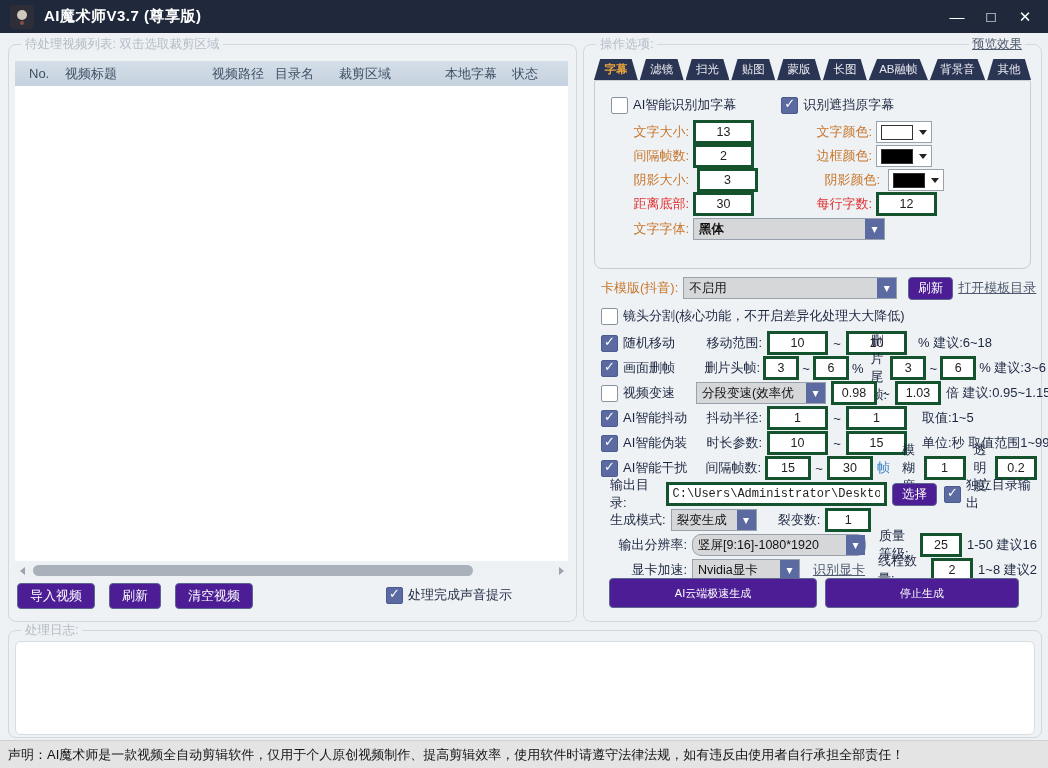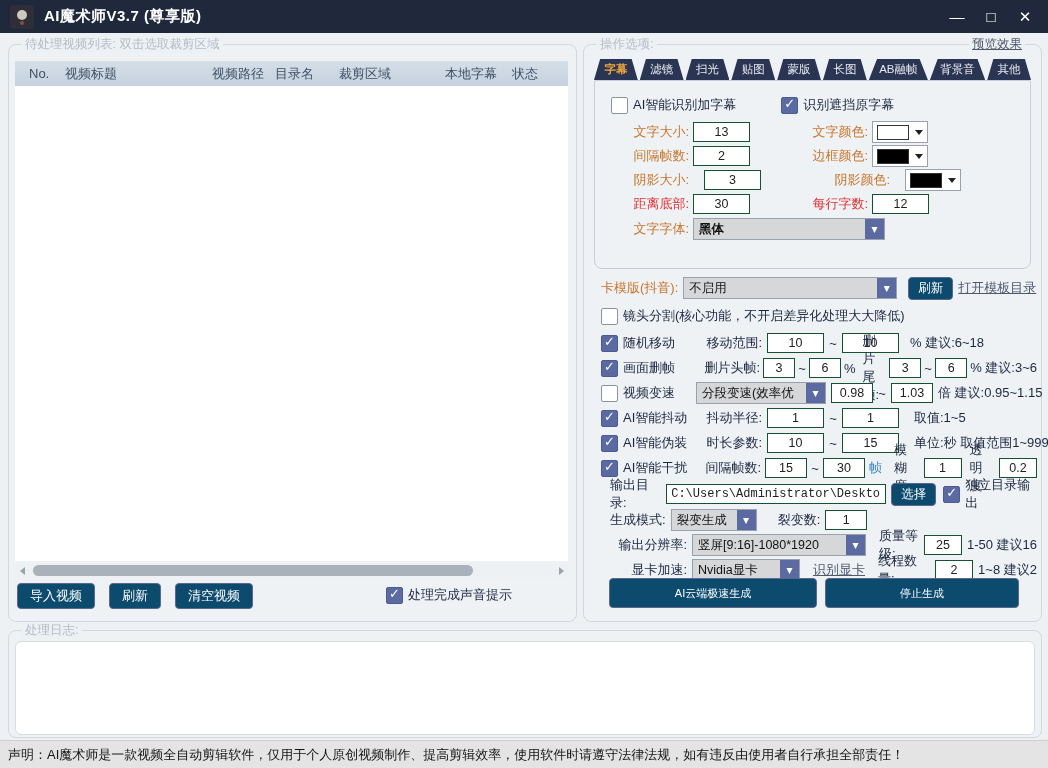--- a/index.html
+++ b/index.html
@@ -18,29 +18,29 @@
   
   .thead{left:6px;top:16px;width:553px;height:25px;background:linear-gradient(#d5dfe9,#c5d1de);display:flex;align-items:center;color:#3f5064;font-size:13px;}
   .th{overflow:hidden;white-space:nowrap;}
   .listarea{left:6px;top:41px;width:553px;height:475px;background:#ffffff;}
   .hscroll{left:6px;top:518px;width:553px;height:15px;background:#eef1f4;display:flex;align-items:center;}
   .sarrow{width:14px;height:15px;display:flex;align-items:center;justify-content:center;}
   .tri-l{width:0;height:0;border-top:4px solid transparent;border-bottom:4px solid transparent;border-right:5px solid #9aa3ad;}
   .tri-r{width:0;height:0;border-top:4px solid transparent;border-bottom:4px solid transparent;border-left:5px solid #9aa3ad;}
   .sthumb{width:440px;height:11px;background:#a9b1bb;border-radius:6px;margin-left:4px;}
   
-  .btn{background:#0c4a6e;border:1px solid #5d668f;border-radius:4px;color:#fff;font-size:13px;height:24px;display:inline-flex;align-items:center;justify-content:center;padding:0 12px;cursor:pointer;white-space:nowrap;text-align:right;}
+  .btn{background:#4c1d95;border:1px solid #5d668f;border-radius:4px;color:#fff;font-size:13px;height:24px;display:inline-flex;align-items:center;justify-content:center;padding:0 12px;cursor:pointer;white-space:nowrap;text-align:right;}
   .btn.small{height:21px;padding:0 9px;font-size:12.5px;}
   .btn.big{height:28px;font-size:11px;}
   
   .cb{width:15px;height:15px;border:1px solid #8a93a0;background:#fff;border-radius:2px;display:inline-block;position:relative;flex:none;cursor:pointer;}
   .cb.on{background:#5b6ba2;border-color:#4c5c93;}
   .cb.on::after{content:"✓";position:absolute;left:2px;top:-2px;color:#fff;font-size:13px;font-weight:bold;}
   
-  .inp{height:18px;border:1px solid #14532d;background:#fff;font-size:12.5px;text-align:center;color:#222;font-family:"Liberation Sans","DejaVu Sans",sans-serif;padding:0;}
+  .inp{height:18px;border:3px solid #14532d;background:#fff;font-size:12.5px;text-align:center;color:#222;font-family:"Liberation Sans","DejaVu Sans",sans-serif;padding:0;}
   .inp.path{text-align:left;font-family:"Liberation Mono","DejaVu Sans Mono",monospace;font-size:12px;padding:0 4px;}
   .sel{display:inline-flex;align-items:stretch;border:1px solid #98a1ac;background:#d6d7d9;height:20px;flex:none;cursor:pointer;}
   .sel .txt{padding:0 5px;font-size:12.5px;color:#111;white-space:nowrap;overflow:hidden;display:flex;align-items:center;}
   .sel .arr{width:19px;background:#5b6ba2;color:#fff;display:flex;align-items:center;justify-content:center;flex:none;}
   .sel .arr::after{content:"▾";font-size:12px;line-height:1;}
   .colorsel{display:inline-flex;align-items:center;border:1px solid #98a1ac;background:#fff;height:20px;padding:0 4px;gap:6px;cursor:pointer;}
   .swatch{width:30px;height:13px;border:1px solid #333;}
   .dn{width:0;height:0;border-left:4px solid transparent;border-right:4px solid transparent;border-top:5px solid #222;}
   
   .tabs{left:10px;top:14px;width:437px;height:21px;display:flex;gap:2px;}
@@ -149,21 +149,21 @@
     </div>
     <div class="srow" style="top:65px;gap:4px;">
       <span class="lbl-o lab78">间隔帧数:</span>
       <input class="inp w55" value="2" style="">
       <span class="lbl-o lab78" style="margin-left:36px;">边框颜色:</span>
       <span class="colorsel">
           <span class="swatch" style="background: rgb(0, 0, 0);"></span>
           <span class="dn"></span>
         </span>
     </div>
-    <div class="srow" style="top:89px;gap:15px;">
+    <div class="srow" style="top:89px;gap:8px;">
       <span class="lbl-o lab78">阴影大小:</span>
       <input class="inp w55" value="3" style="">
       <span class="lbl-o lab78" style="margin-left:36px;">阴影颜色:</span>
       <span class="colorsel">
           <span class="swatch" style="background: rgb(0, 0, 0);"></span>
           <span class="dn"></span>
         </span>
     </div>
     <div class="srow" style="top:113px;gap:4px;">
       <span class="lbl-r lab78">距离底部:</span>
@@ -280,21 +280,21 @@
     <span class="sel" style="width:84px;">
         <span class="txt" style="flex:1;">裂变生成</span>
         <span class="arr"></span>
       </span>
     <span class="lbl-d" style="margin-left:16px;">裂变数:</span>
     <input class="inp w40" value="1" style="">
   </div>
 
   <div class="prow" style="top:490px;">
     <span class="lbl-d lab86">输出分辨率:</span>
-    <span class="sel" style="width:172px;">
+    <span class="sel" style="width:172px;border-radius:9px;">
         <span class="txt" style="flex:1;">竖屏[9:16]-1080*1920</span>
         <span class="arr"></span>
       </span>
     <span class="lbl-d" style="margin-left:8px;">质量等级:</span>
     <input class="inp w36" value="25" style="">
     <span class="hint lbl-d">1-50 建议16</span>
   </div>
 
   <div class="prow" style="top:515px;">
     <span class="lbl-d lab86">显卡加速:</span>

